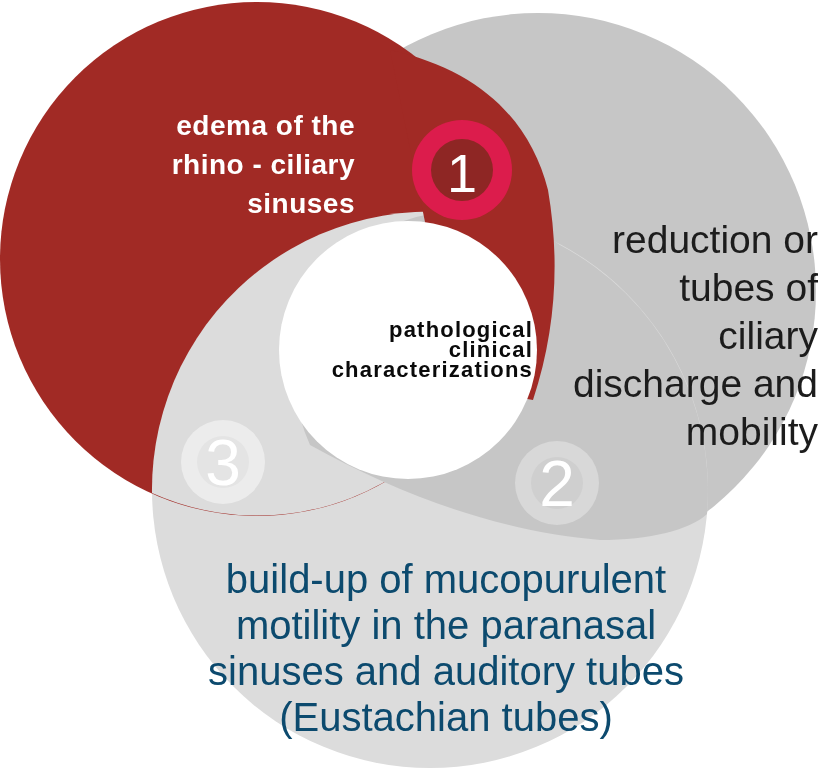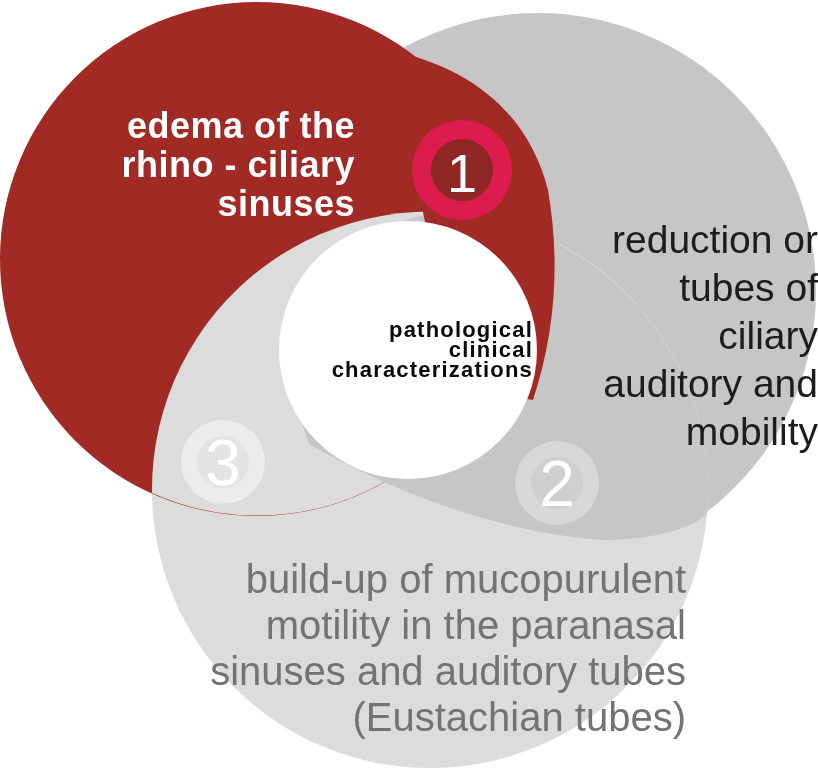--- a/index.html
+++ b/index.html
@@ -5,29 +5,29 @@
   html,body{margin:0;padding:0;background:#ffffff;}
   .stage{
     position:relative;width:818px;height:774px;overflow:hidden;background:#ffffff;
     font-family:"Liberation Sans", sans-serif;
   }
   .stage svg{position:absolute;left:0;top:0;}
   .label{position:absolute;}
   .label .ln{display:block;}
   .label-1{
     left:30px;top:106px;width:325px;text-align:right;
-    font-size:36px;line-height:39px;font-weight:bold;letter-spacing:.5px;color:#ffffff;
+    font-size:28px;line-height:39px;font-weight:bold;letter-spacing:.5px;color:#ffffff;
   }
   .label-2{
     left:572px;top:216px;width:246px;text-align:right;
     font-size:39px;line-height:48px;font-weight:300;color:#1c1c1c;
   }
   .label-3{
-    left:206px;top:556px;width:480px;text-align:right;
-    font-size:40px;line-height:46px;font-weight:300;color:#737373;
+    left:206px;top:556px;width:480px;text-align:center;
+    font-size:40px;line-height:46px;font-weight:300;color:#0c4a6e;
   }
   .label-center{
     left:283px;top:320px;width:250px;text-align:right;
     font-size:22px;line-height:20px;font-weight:bold;letter-spacing:1.2px;color:#0a0a0a;
   }
   .badge-num{
     font-family:"Liberation Sans", sans-serif;
     font-weight:300;
     fill:#ffffff;
   }
@@ -72,21 +72,21 @@
 
   <div class="label label-1">
     <span class="ln">edema of the</span>
     <span class="ln">rhino - ciliary</span>
     <span class="ln">sinuses</span>
   </div>
 
   <div class="label label-2">
     <span class="ln">reduction or</span>
     <span class="ln">tubes of ciliary</span>
-    <span class="ln">auditory and</span>
+    <span class="ln">discharge and</span>
     <span class="ln">mobility</span>
   </div>
 
   <div class="label label-3">
     <span class="ln">build-up of mucopurulent</span>
     <span class="ln">motility in the paranasal</span>
     <span class="ln">sinuses and auditory tubes</span>
     <span class="ln">(Eustachian tubes)</span>
   </div>
 

